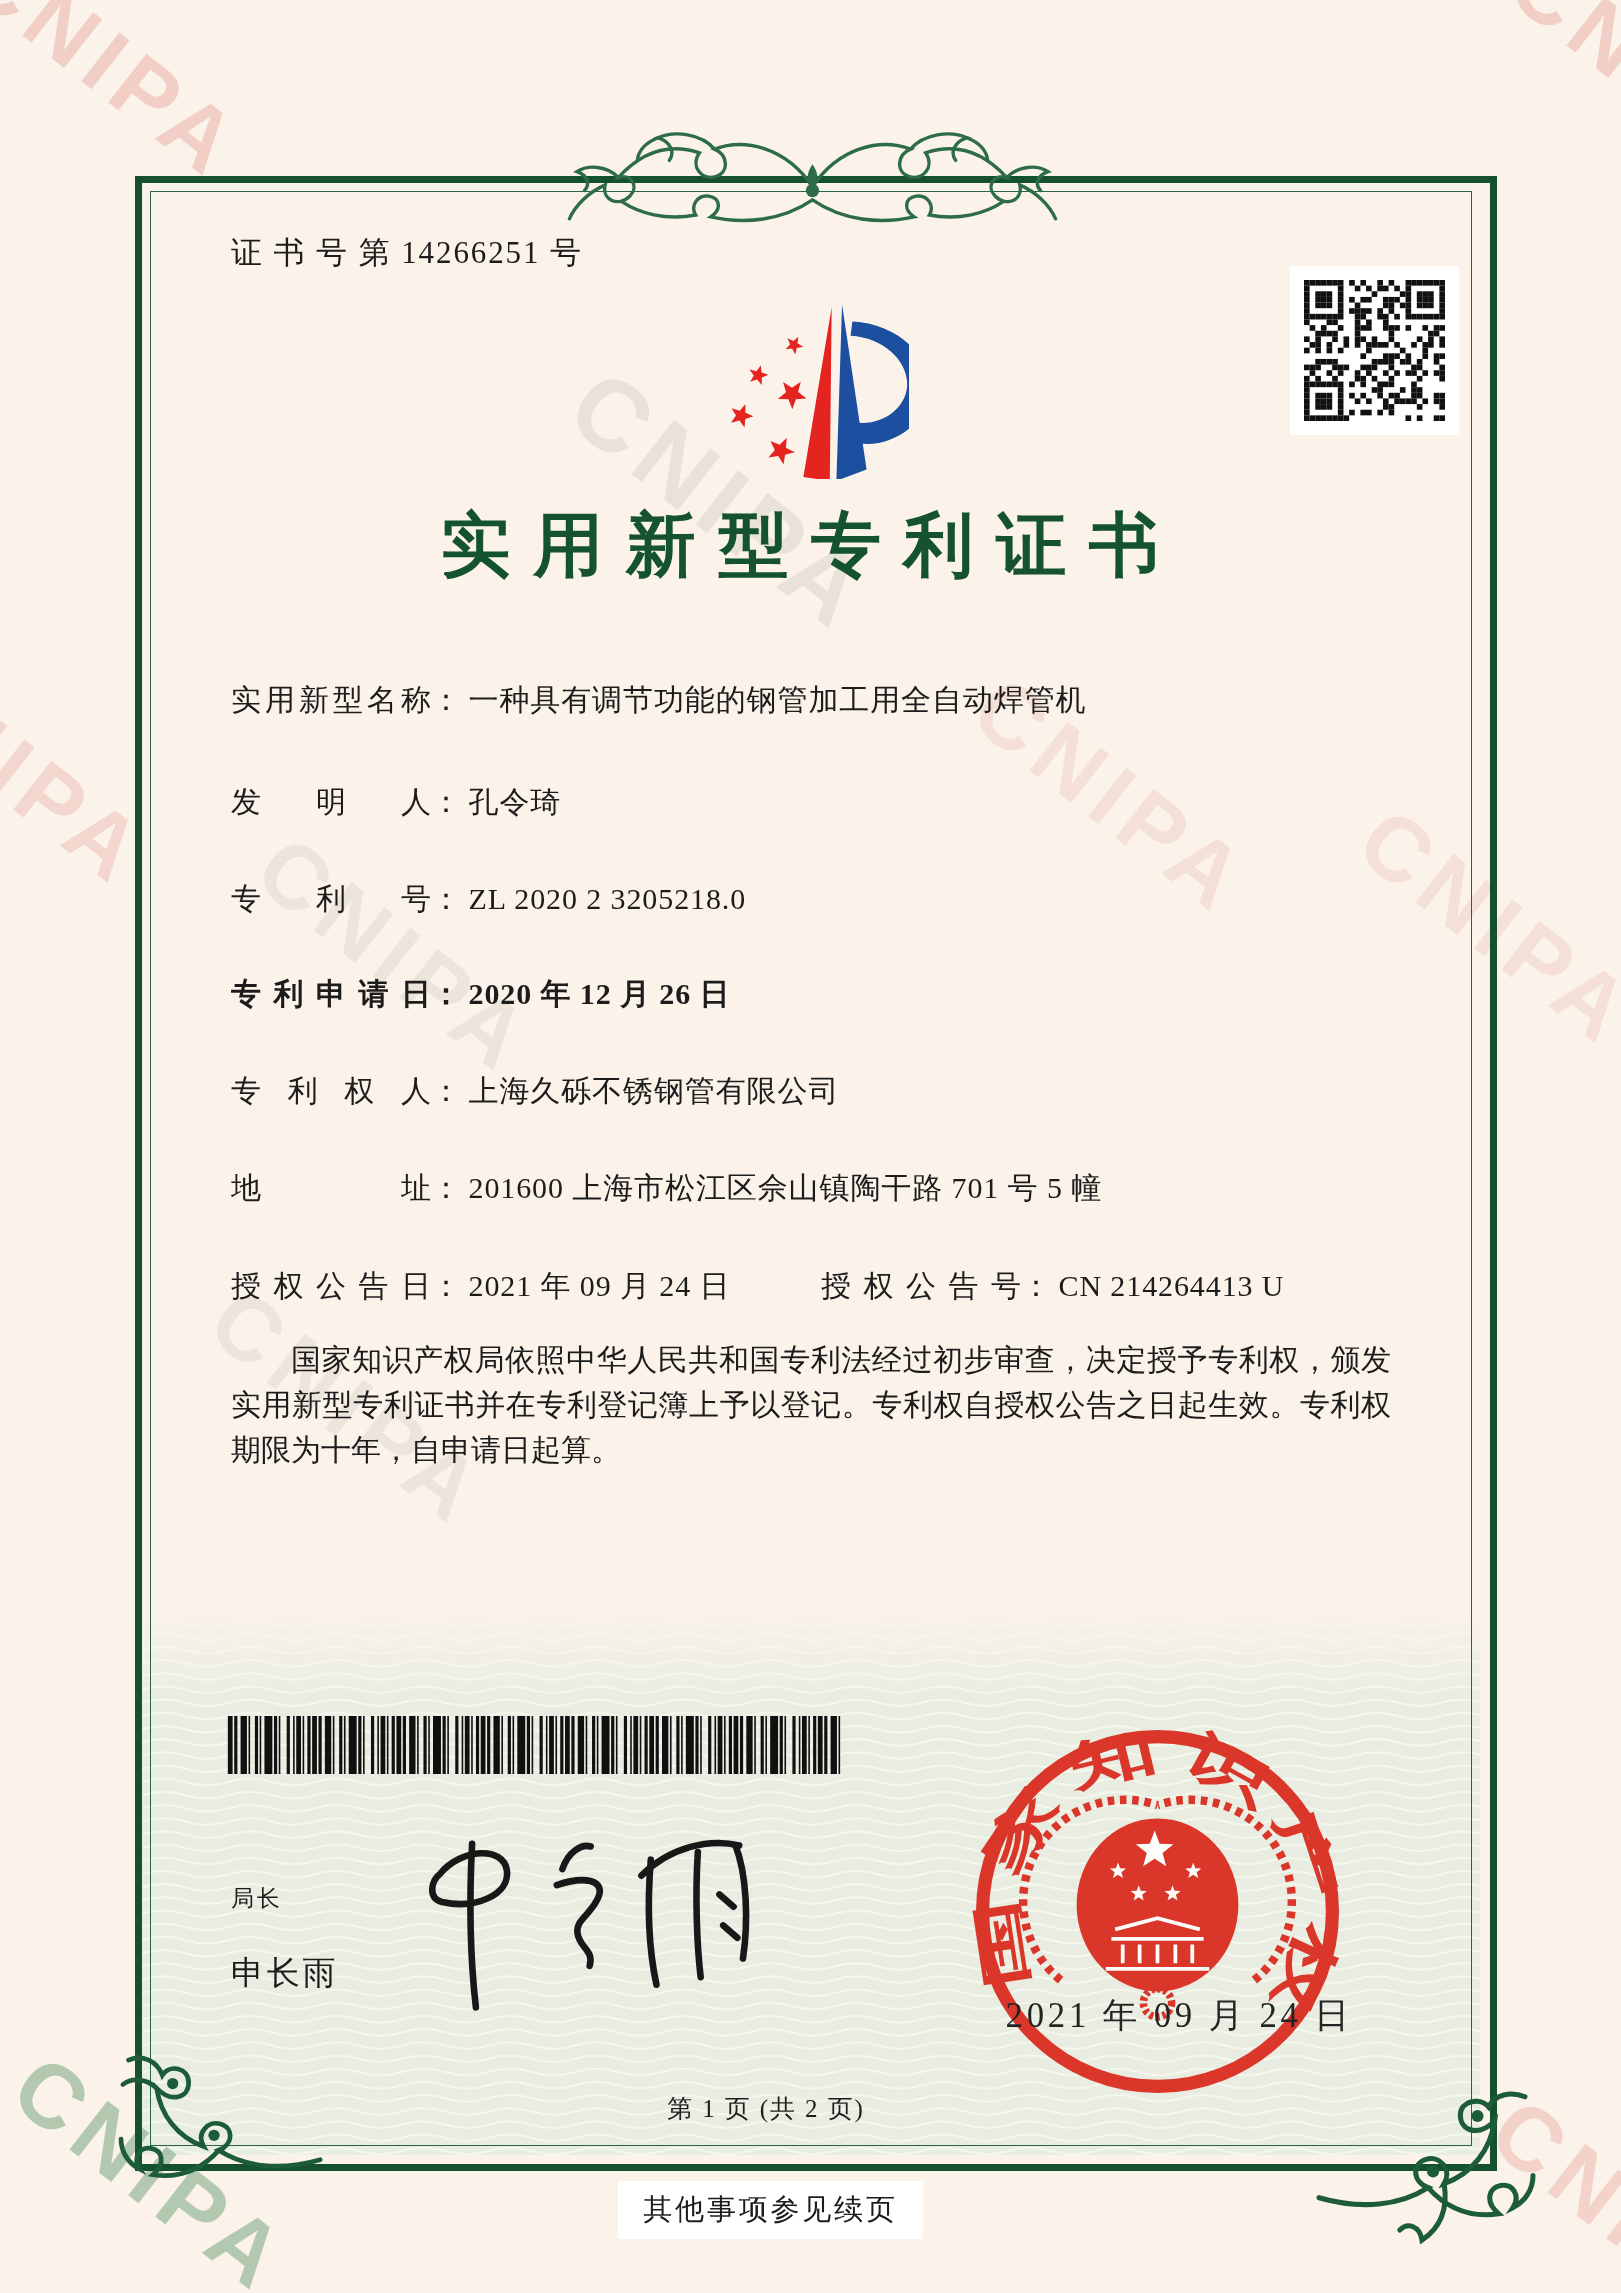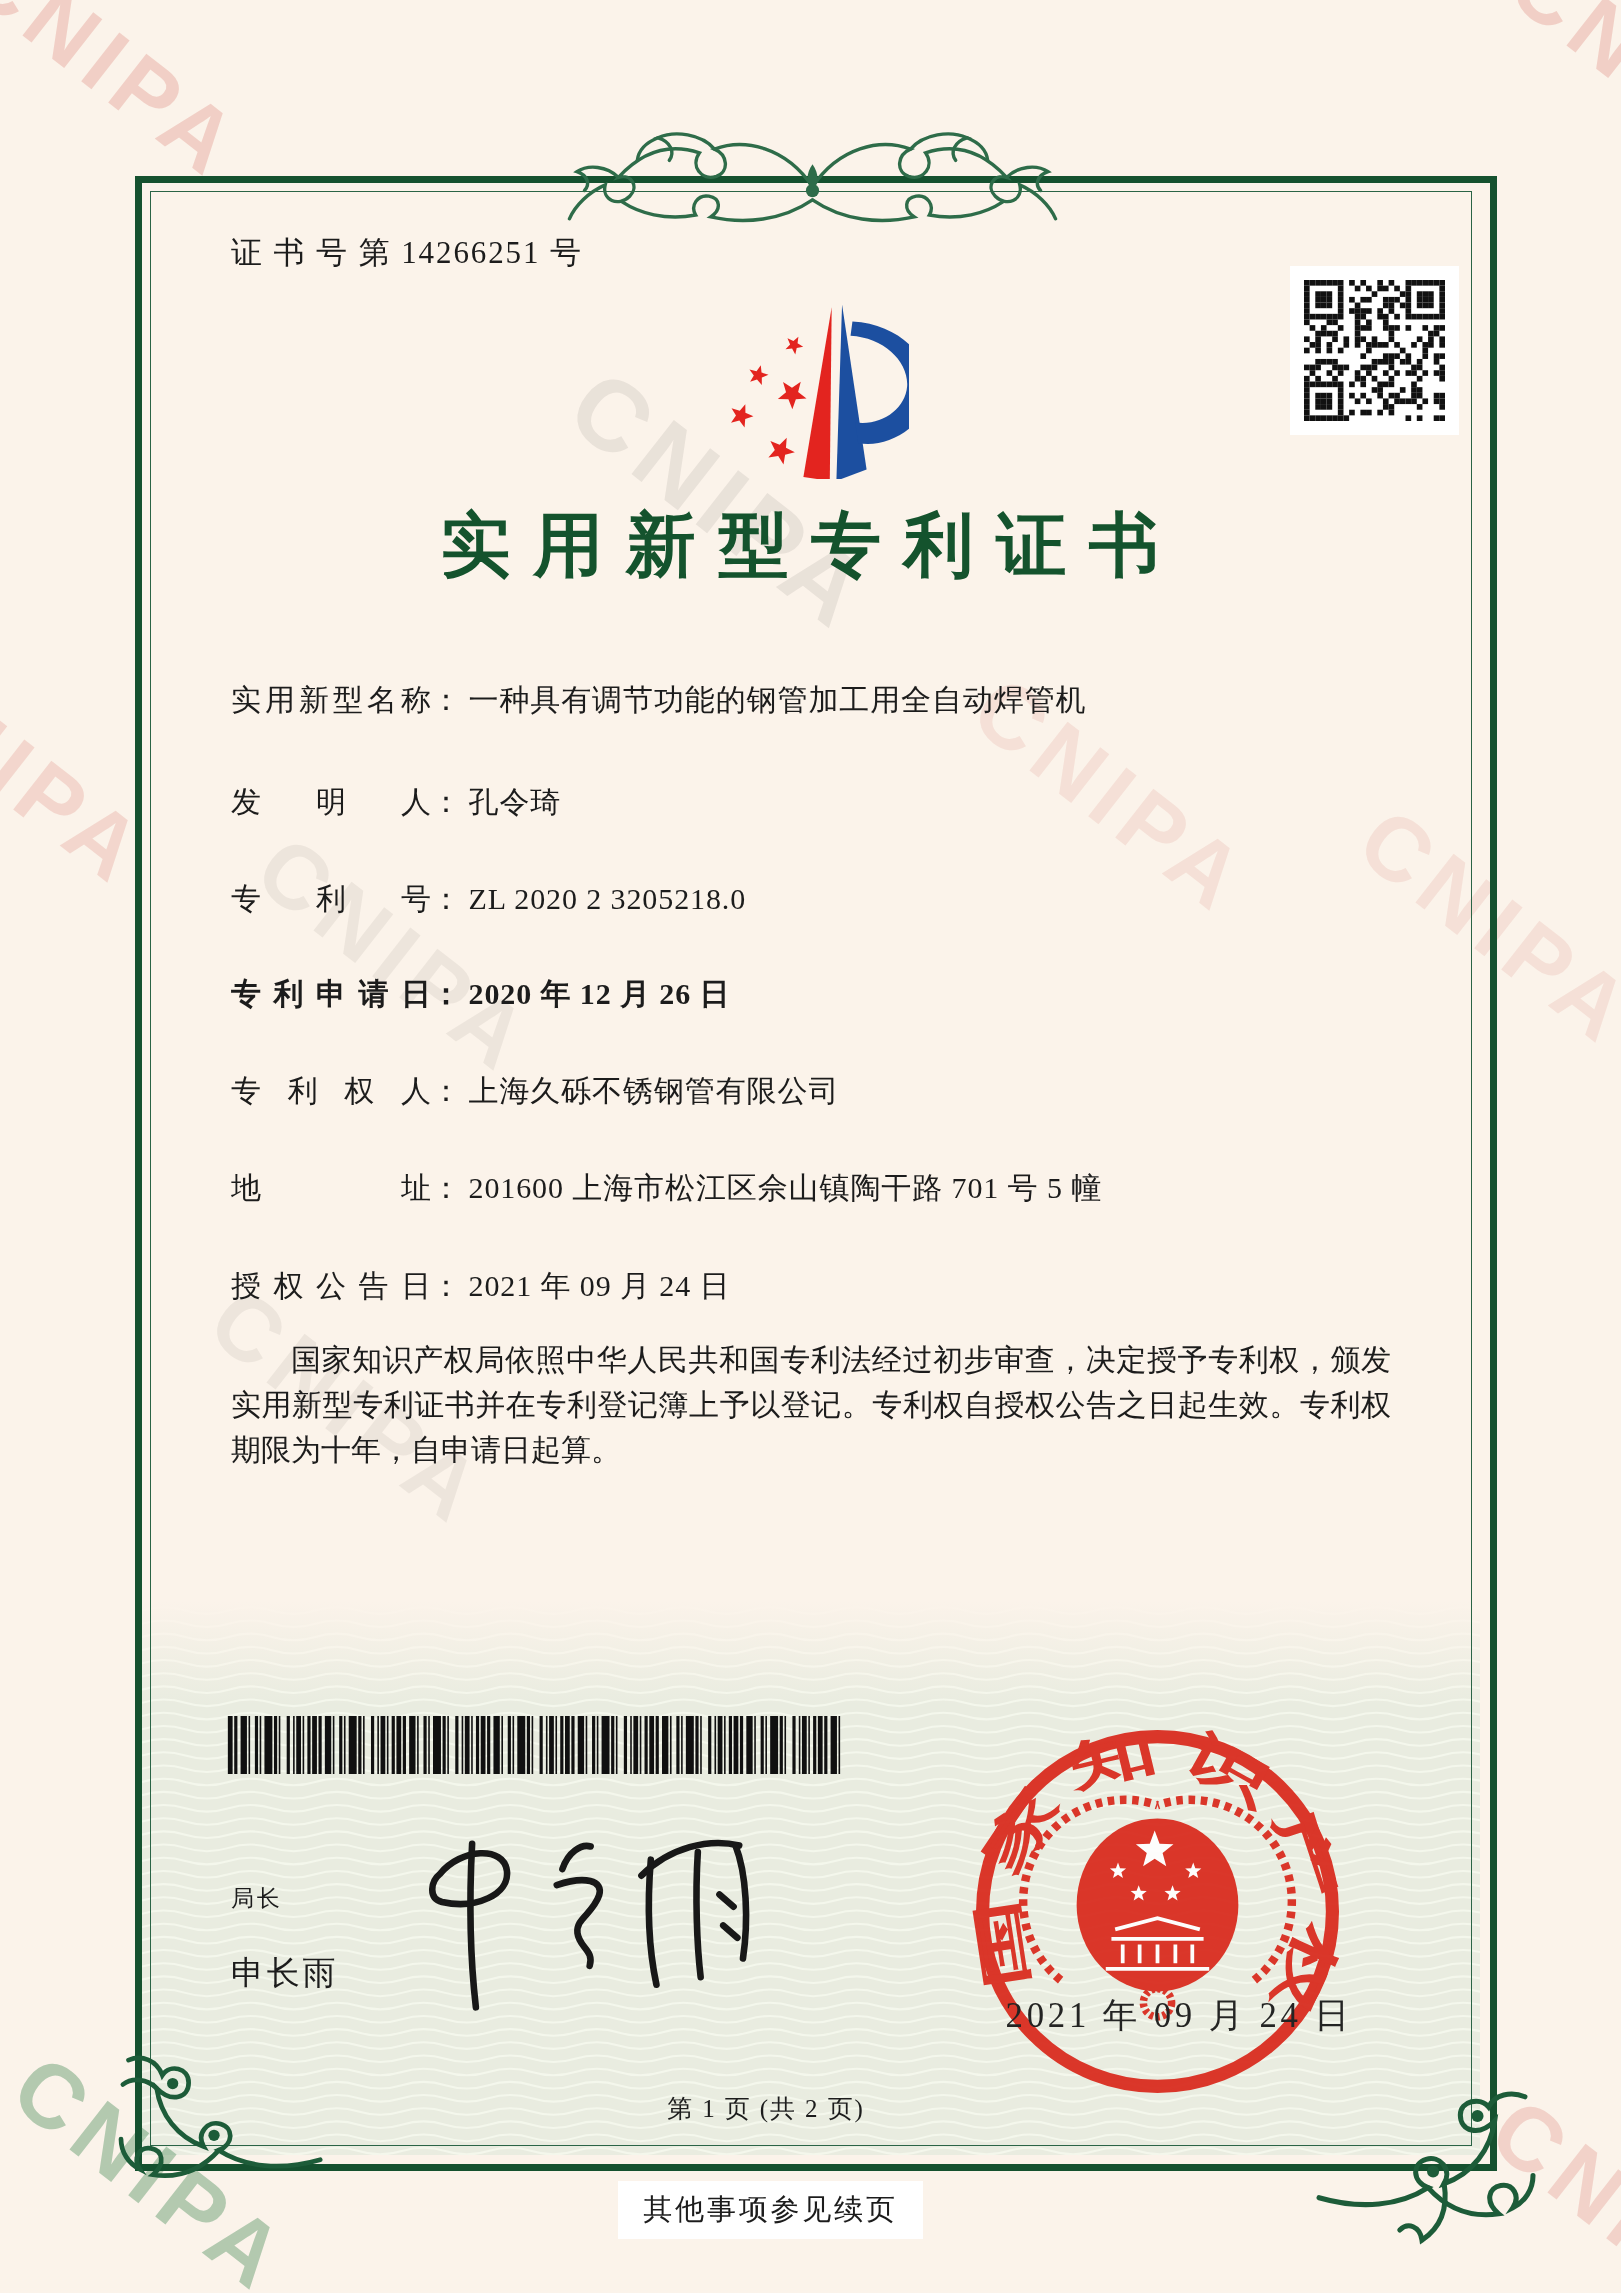--- a/index.html
+++ b/index.html
@@ -488,20 +488,24 @@
   <span class="flabel">专利权人</span><span class="fcolon">：</span>
   <span class="fvalue">上海久砾不锈钢管有限公司</span>
 </div>
 <div class="abs frow" style="top:1168px;">
   <span class="flabel">地址</span><span class="fcolon">：</span>
   <span class="fvalue">201600 上海市松江区佘山镇陶干路 701 号 5 幢</span>
 </div>
 <div class="abs frow" style="top:1266px;">
   <span class="flabel">授权公告日</span><span class="fcolon">：</span>
   <span class="fvalue">2021 年 09 月 24 日</span>
+  <span class="grant2">
+    <span class="flabel">授权公告号</span><span class="fcolon">：</span>
+    <span class="fvalue">CN 214264413 U</span>
+  </span>
 </div>
 
 <div id="paras" class="abs">
   <p>国家知识产权局依照中华人民共和国专利法经过初步审查，决定授予专利权，颁发实用新型专利证书并在专利登记簿上予以登记。专利权自授权公告之日起生效。专利权期限为十年，自申请日起算。</p>
 </div>
 
 <svg id="barcode" class="abs" width="623" height="58" viewBox="0 0 662 62">
     <rect x="0.0" y="0" width="5.1" height="62" fill="#101010"></rect>
     <rect x="6.8" y="0" width="3.4" height="62" fill="#101010"></rect>
     <rect x="13.6" y="0" width="6.8" height="62" fill="#101010"></rect>

